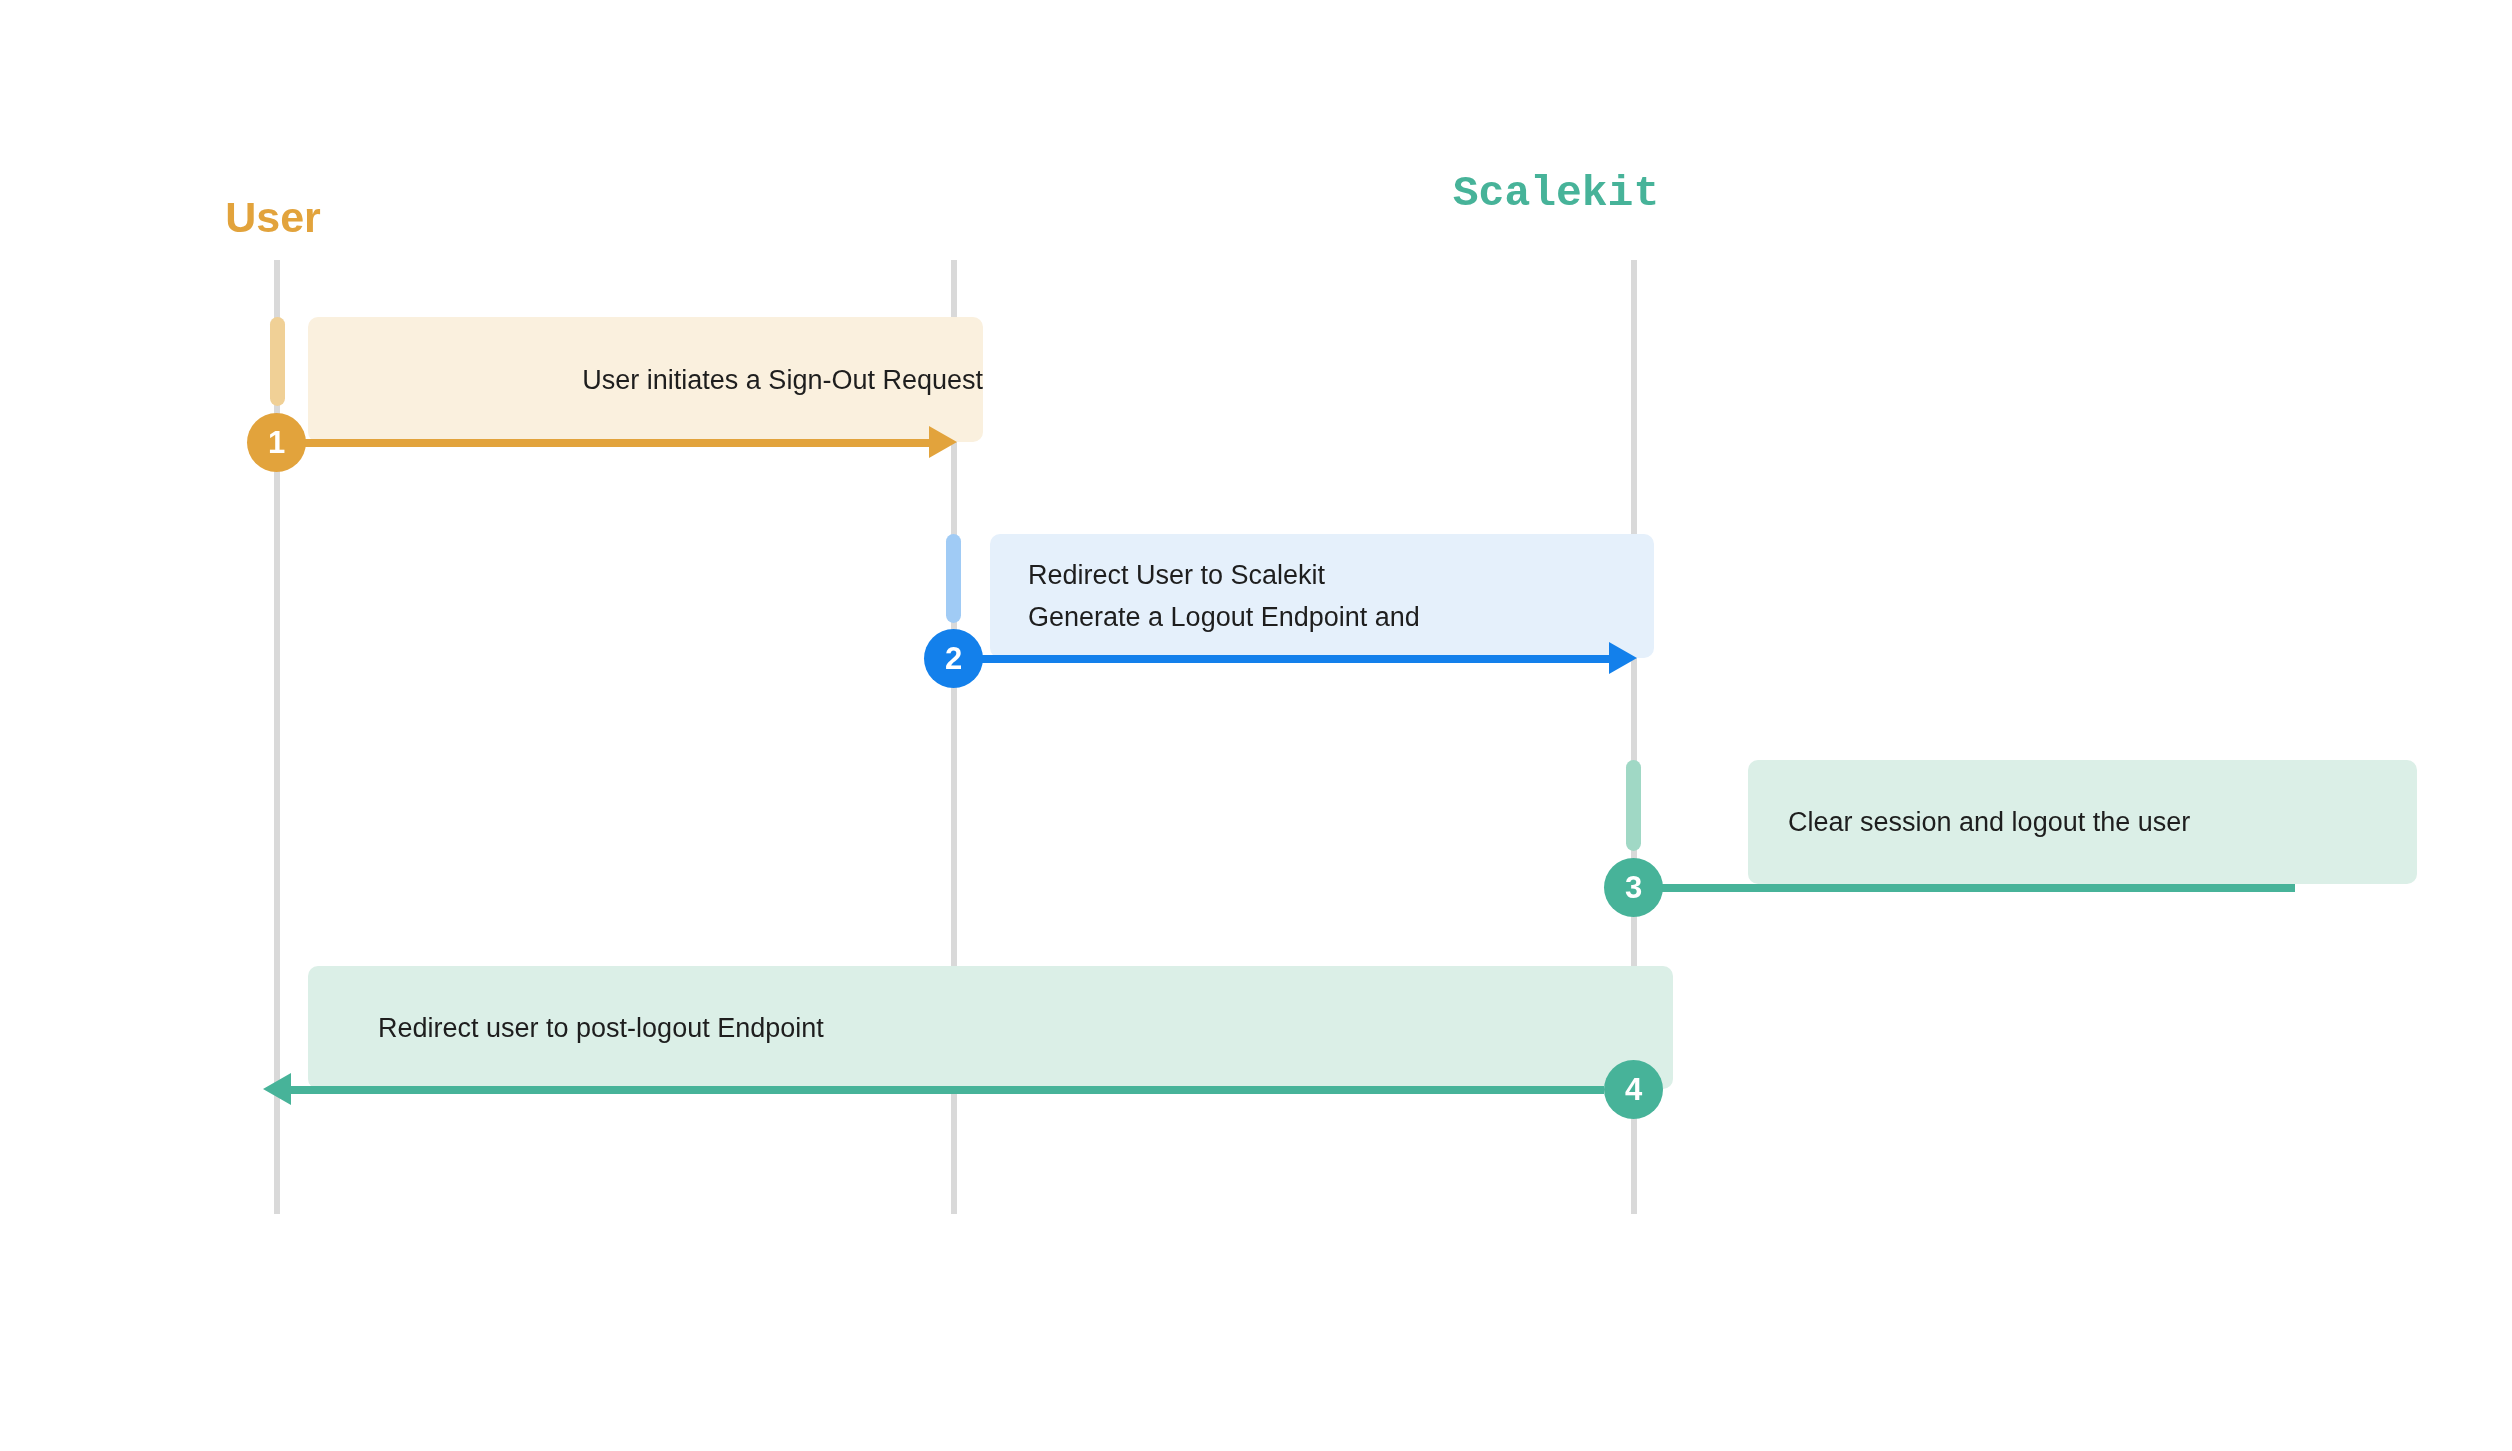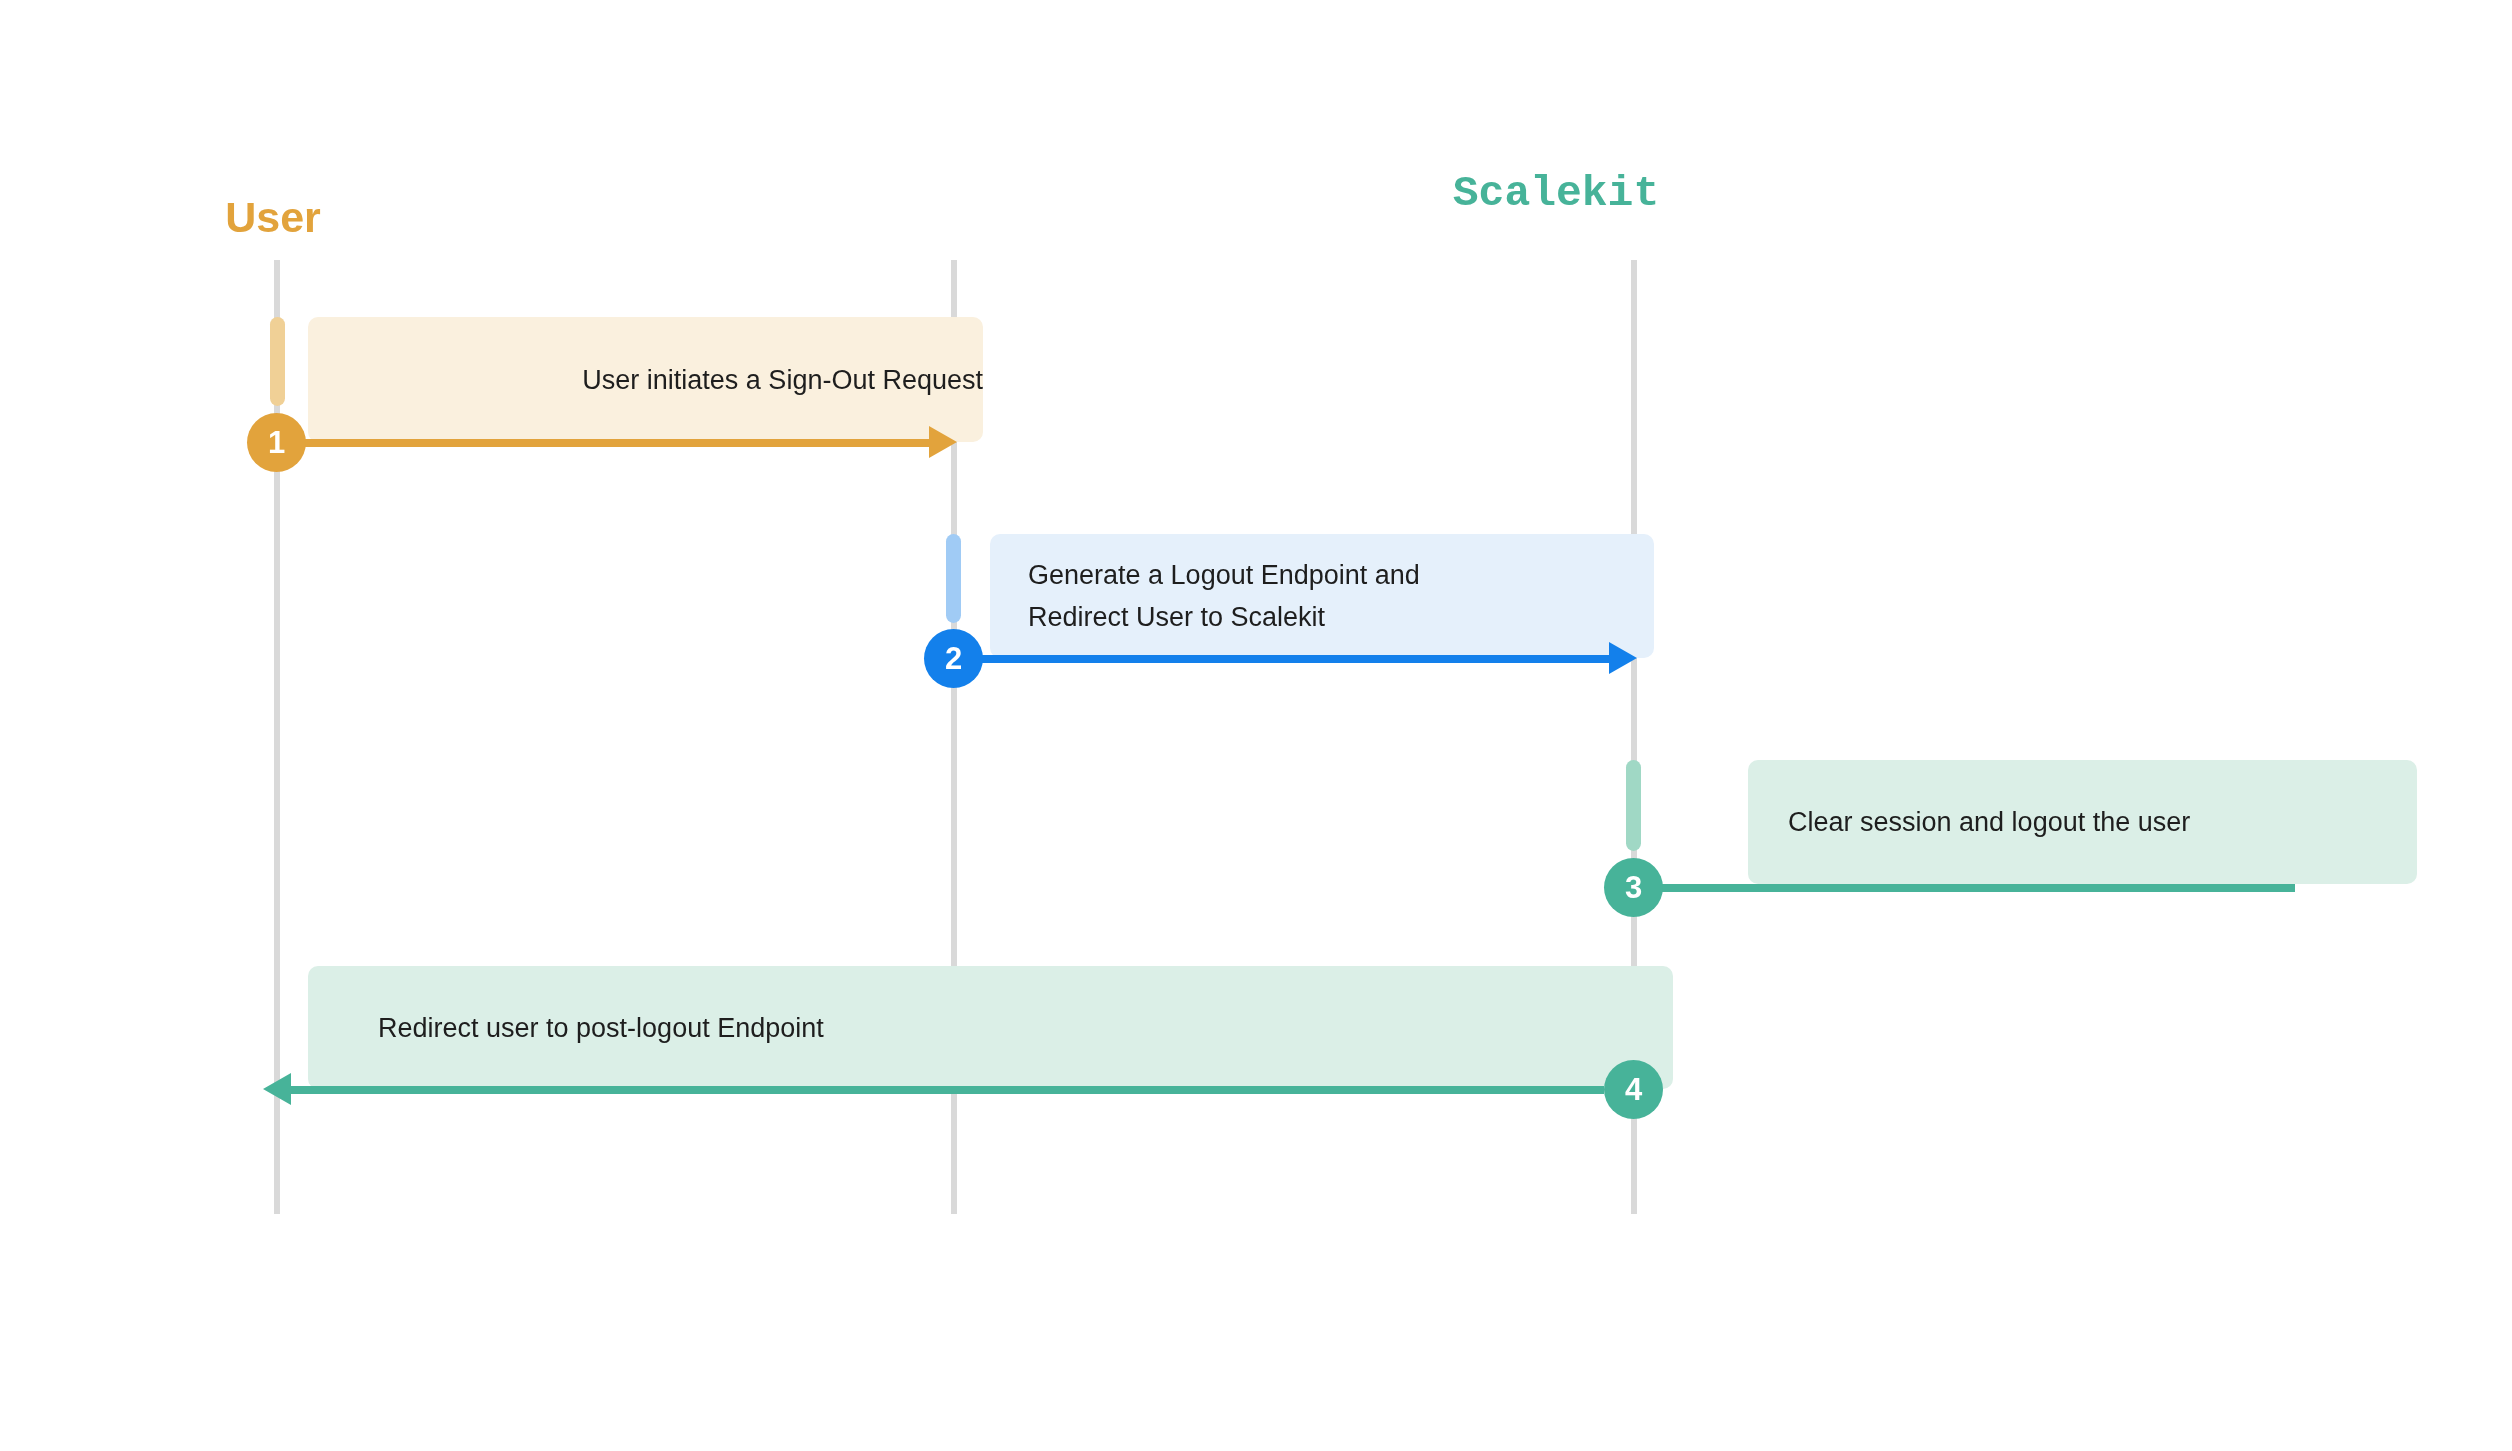--- a/index.html
+++ b/index.html
@@ -121,22 +121,22 @@
     <div class="msg-text">User initiates a Sign-Out Request</div>
   </div>
   <div class="msg-line line-user" style="left:277px; top:439px; width:653px;"></div>
   <div class="arrowhead right head-user" style="left:929px; top:426px;"></div>
   <div class="badge badge-user" style="left:247px; top:413px;">
     <span>1</span>
   </div>
 
   <div class="activation act-app" style="left:946px; top:534px; height:89px;"></div>
   <div class="msg-box box-app" style="left:990px; top:534px; width:626px; height:124px; padding-left:38px;">
+    <div class="msg-text">Redirect User to Scalekit</div>
     <div class="msg-text">Generate a Logout Endpoint and</div>
-    <div class="msg-text">Redirect User to Scalekit</div>
   </div>
   <div class="msg-line line-app" style="left:954px; top:655px; width:655px;"></div>
   <div class="arrowhead right head-app" style="left:1609px; top:642px;"></div>
   <div class="badge badge-app" style="left:924px; top:629px;">
     <span>2</span>
   </div>
 
   <div class="activation act-scalekit" style="left:1626px; top:760px; height:91px;"></div>
   <div class="msg-box box-scalekit" style="left:1735px; top:760px; width:629px; height:124px; padding-left:40px;margin-left:13px;">
     <div class="msg-text">Clear session and logout the user</div>

